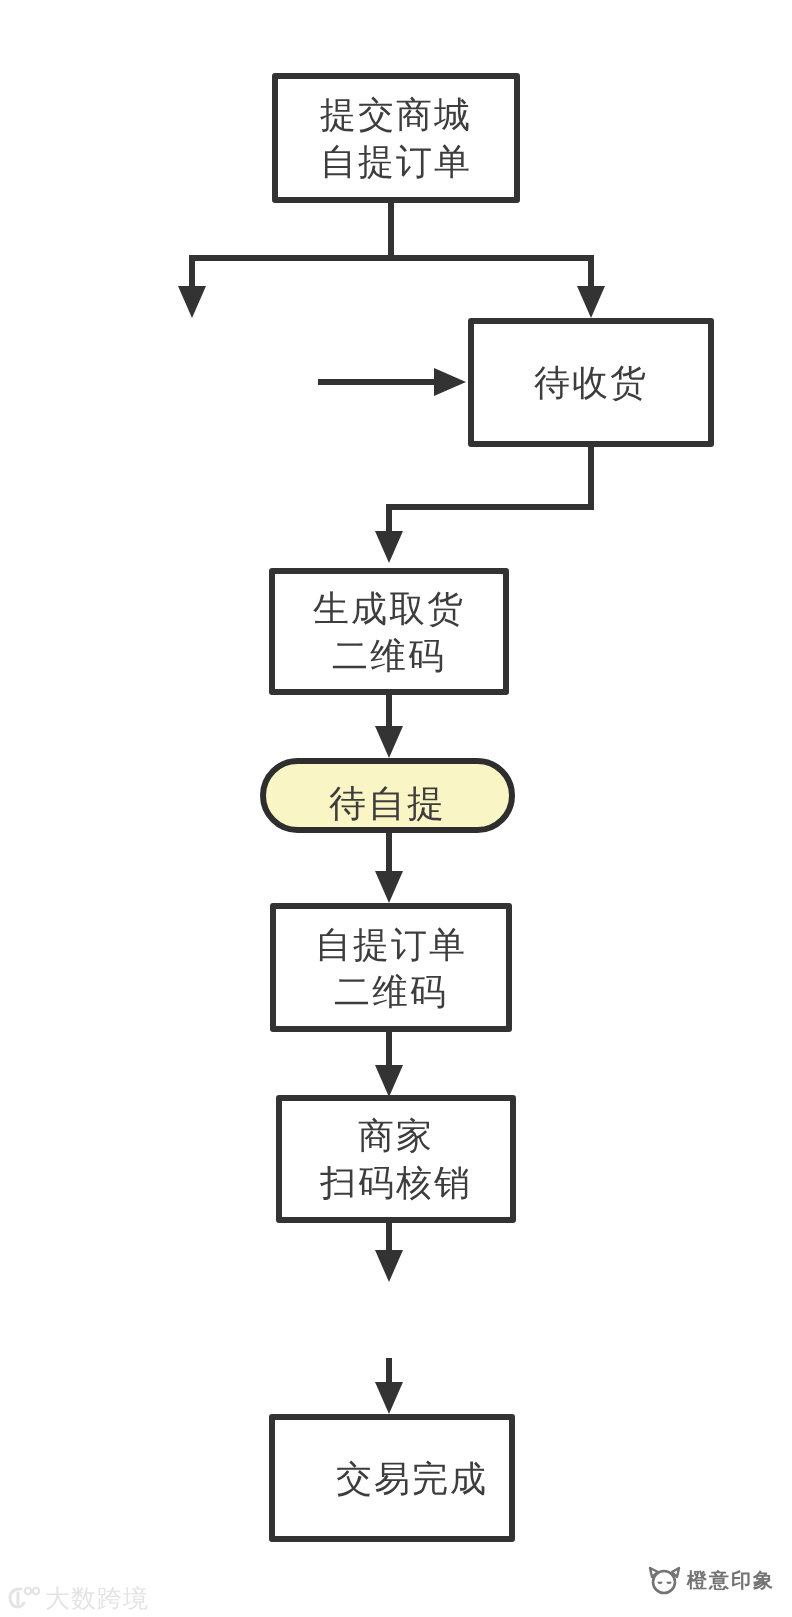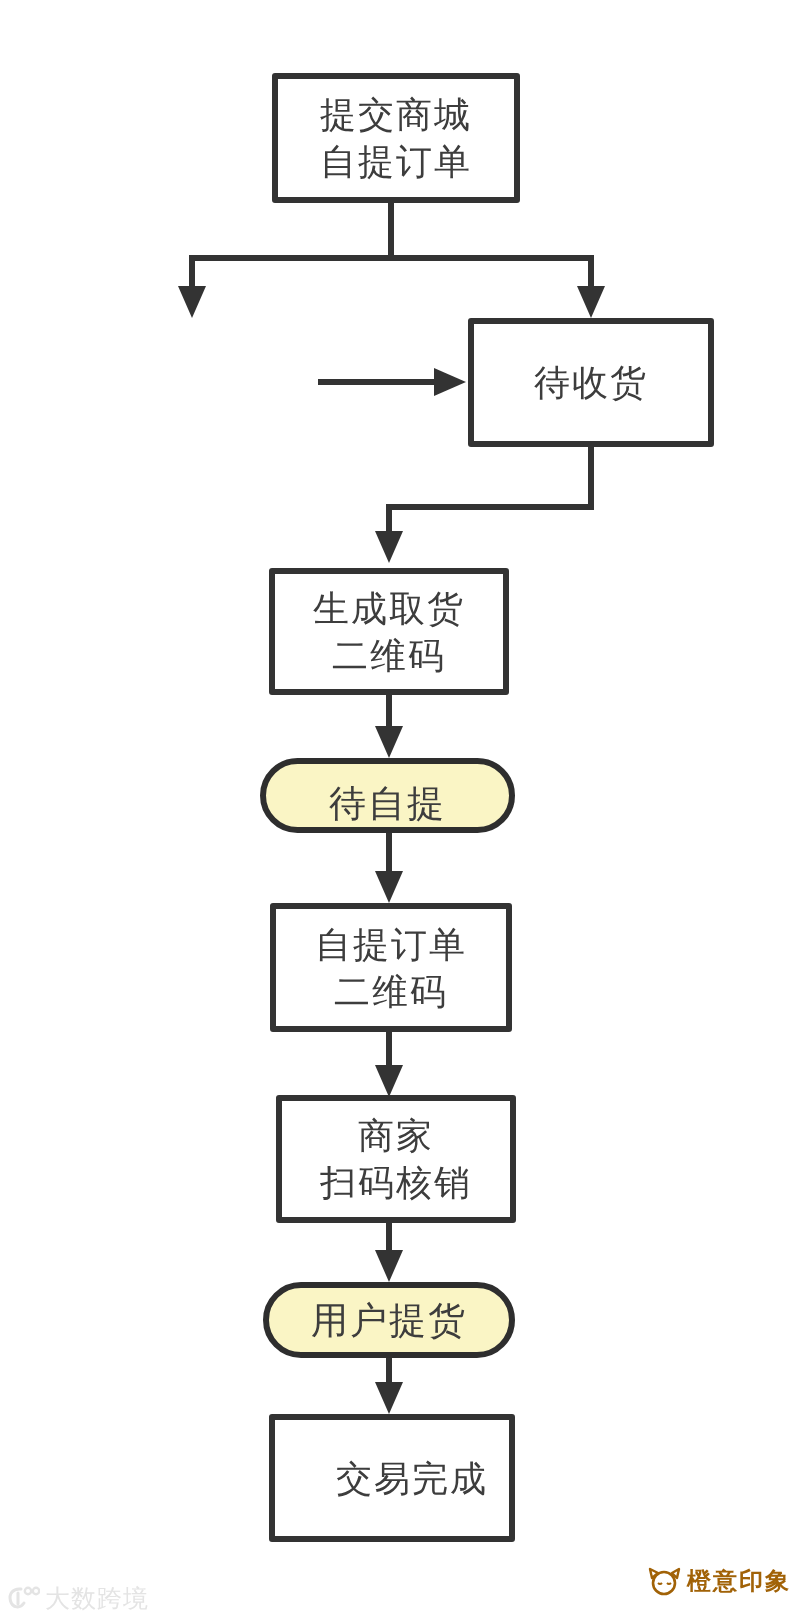--- a/index.html
+++ b/index.html
@@ -44,21 +44,21 @@
     border-top:14px solid transparent;
     border-bottom:14px solid transparent;
     border-left:32px solid #333333;
   }
   
   .wm{
     position:absolute;display:flex;align-items:center;gap:5px;
     z-index:3;user-select:none;
   }
   .wm-left{left:6px;top:1582px;color:#e4e4e4;font-size:25px;letter-spacing:1px;}
-  .wm-right{left:646px;top:1565px;color:#a16207;font-size:24px;font-weight:700;
+  .wm-right{left:646px;top:1565px;color:#737373;font-size:20px;font-weight:700;
     letter-spacing:2px;text-shadow:2px 2px 1px #ffffff;}
   .wm svg{display:block;}
 </style>
 </head>
 <body>
 
 <div class="canvas">
 
   <div class="line" style="left:388px;top:200px;width:6px;height:61px;"></div>
   <div class="line" style="left:189px;top:255px;width:405px;height:6px;"></div>
@@ -124,25 +124,20 @@
     </div>
   </div>
 
   <div class="node rect" style="left:268px;top:1095px;width:240px;height:128px;margin-left:8px;">
     <div class="node-label">
       <span>商家</span>
       <span>扫码核销</span>
     </div>
   </div>
 
-  <div class="node pill" style="left:263px;top:1282px;width:252px;height:76px;">
-    <div class="node-label">
-      <span>用户提货</span>
-    </div>
-  </div>
 
   <div class="node rect" style="left:269px;top:1414px;width:246px;height:128px;padding-left:40px;">
     <div class="node-label">
       <span>交易完成</span>
     </div>
   </div>
 
   <div class="wm wm-left">
     <span>
       <svg width="34" height="28" viewBox="0 0 34 28">

